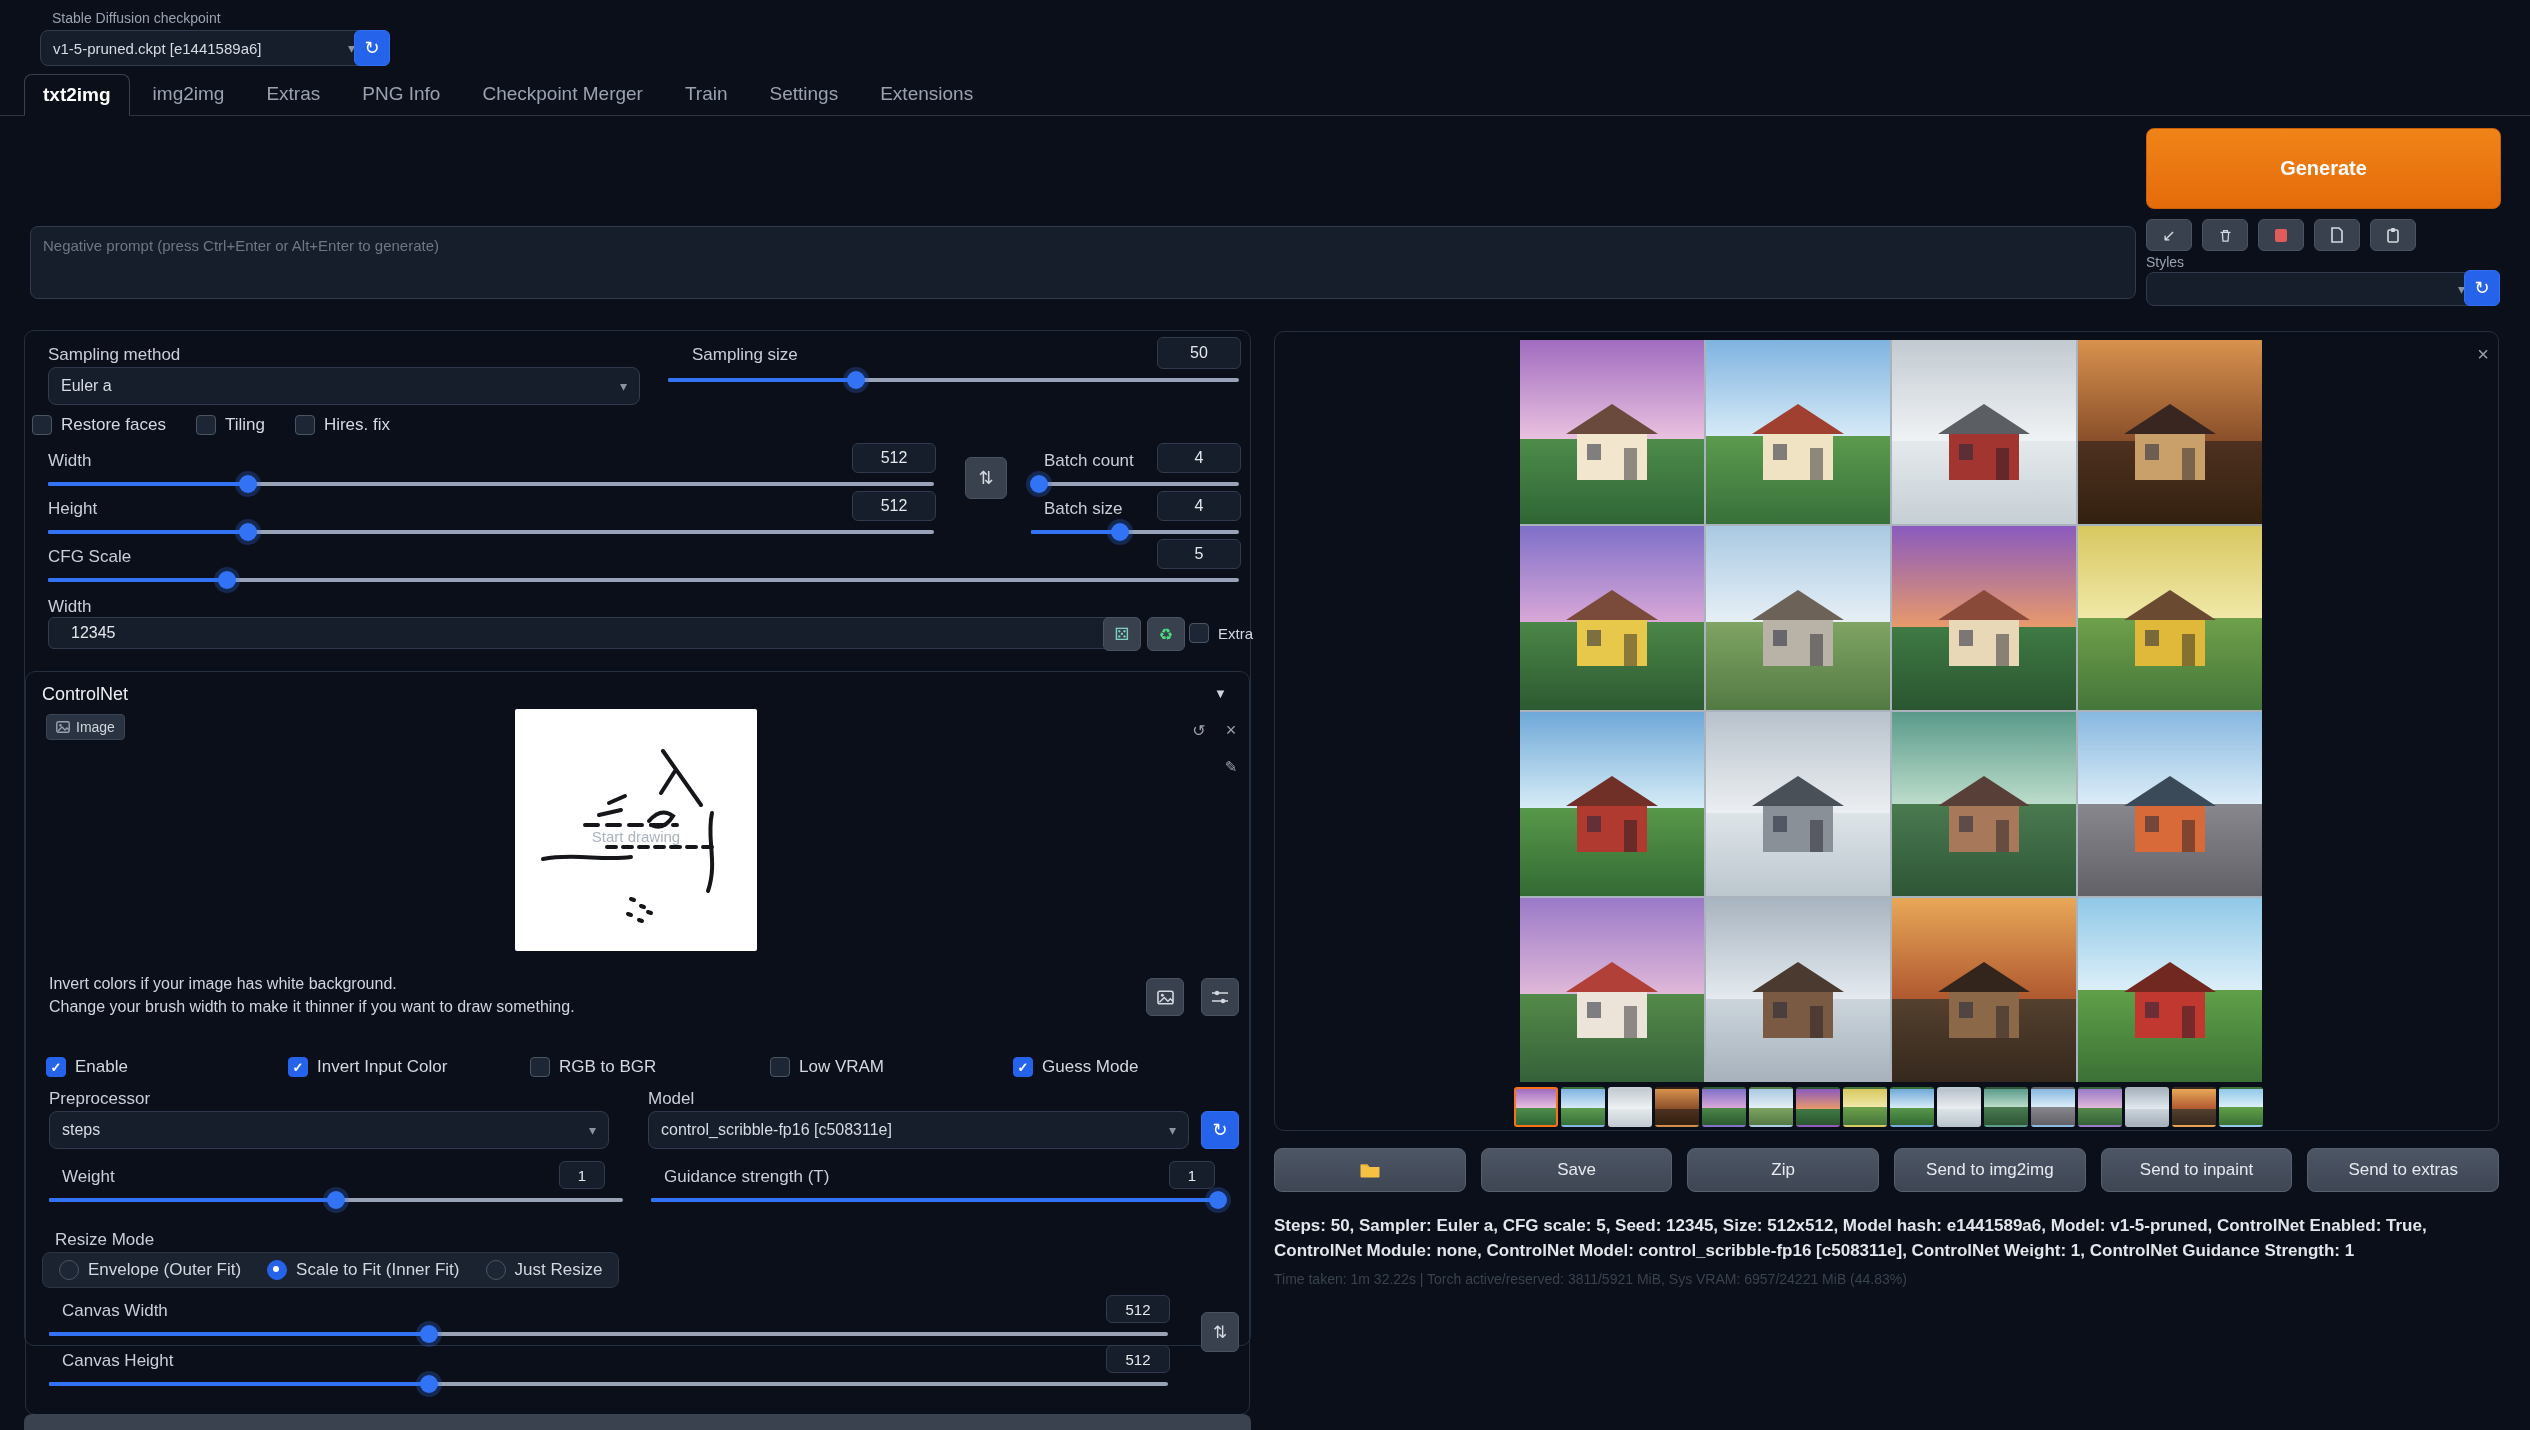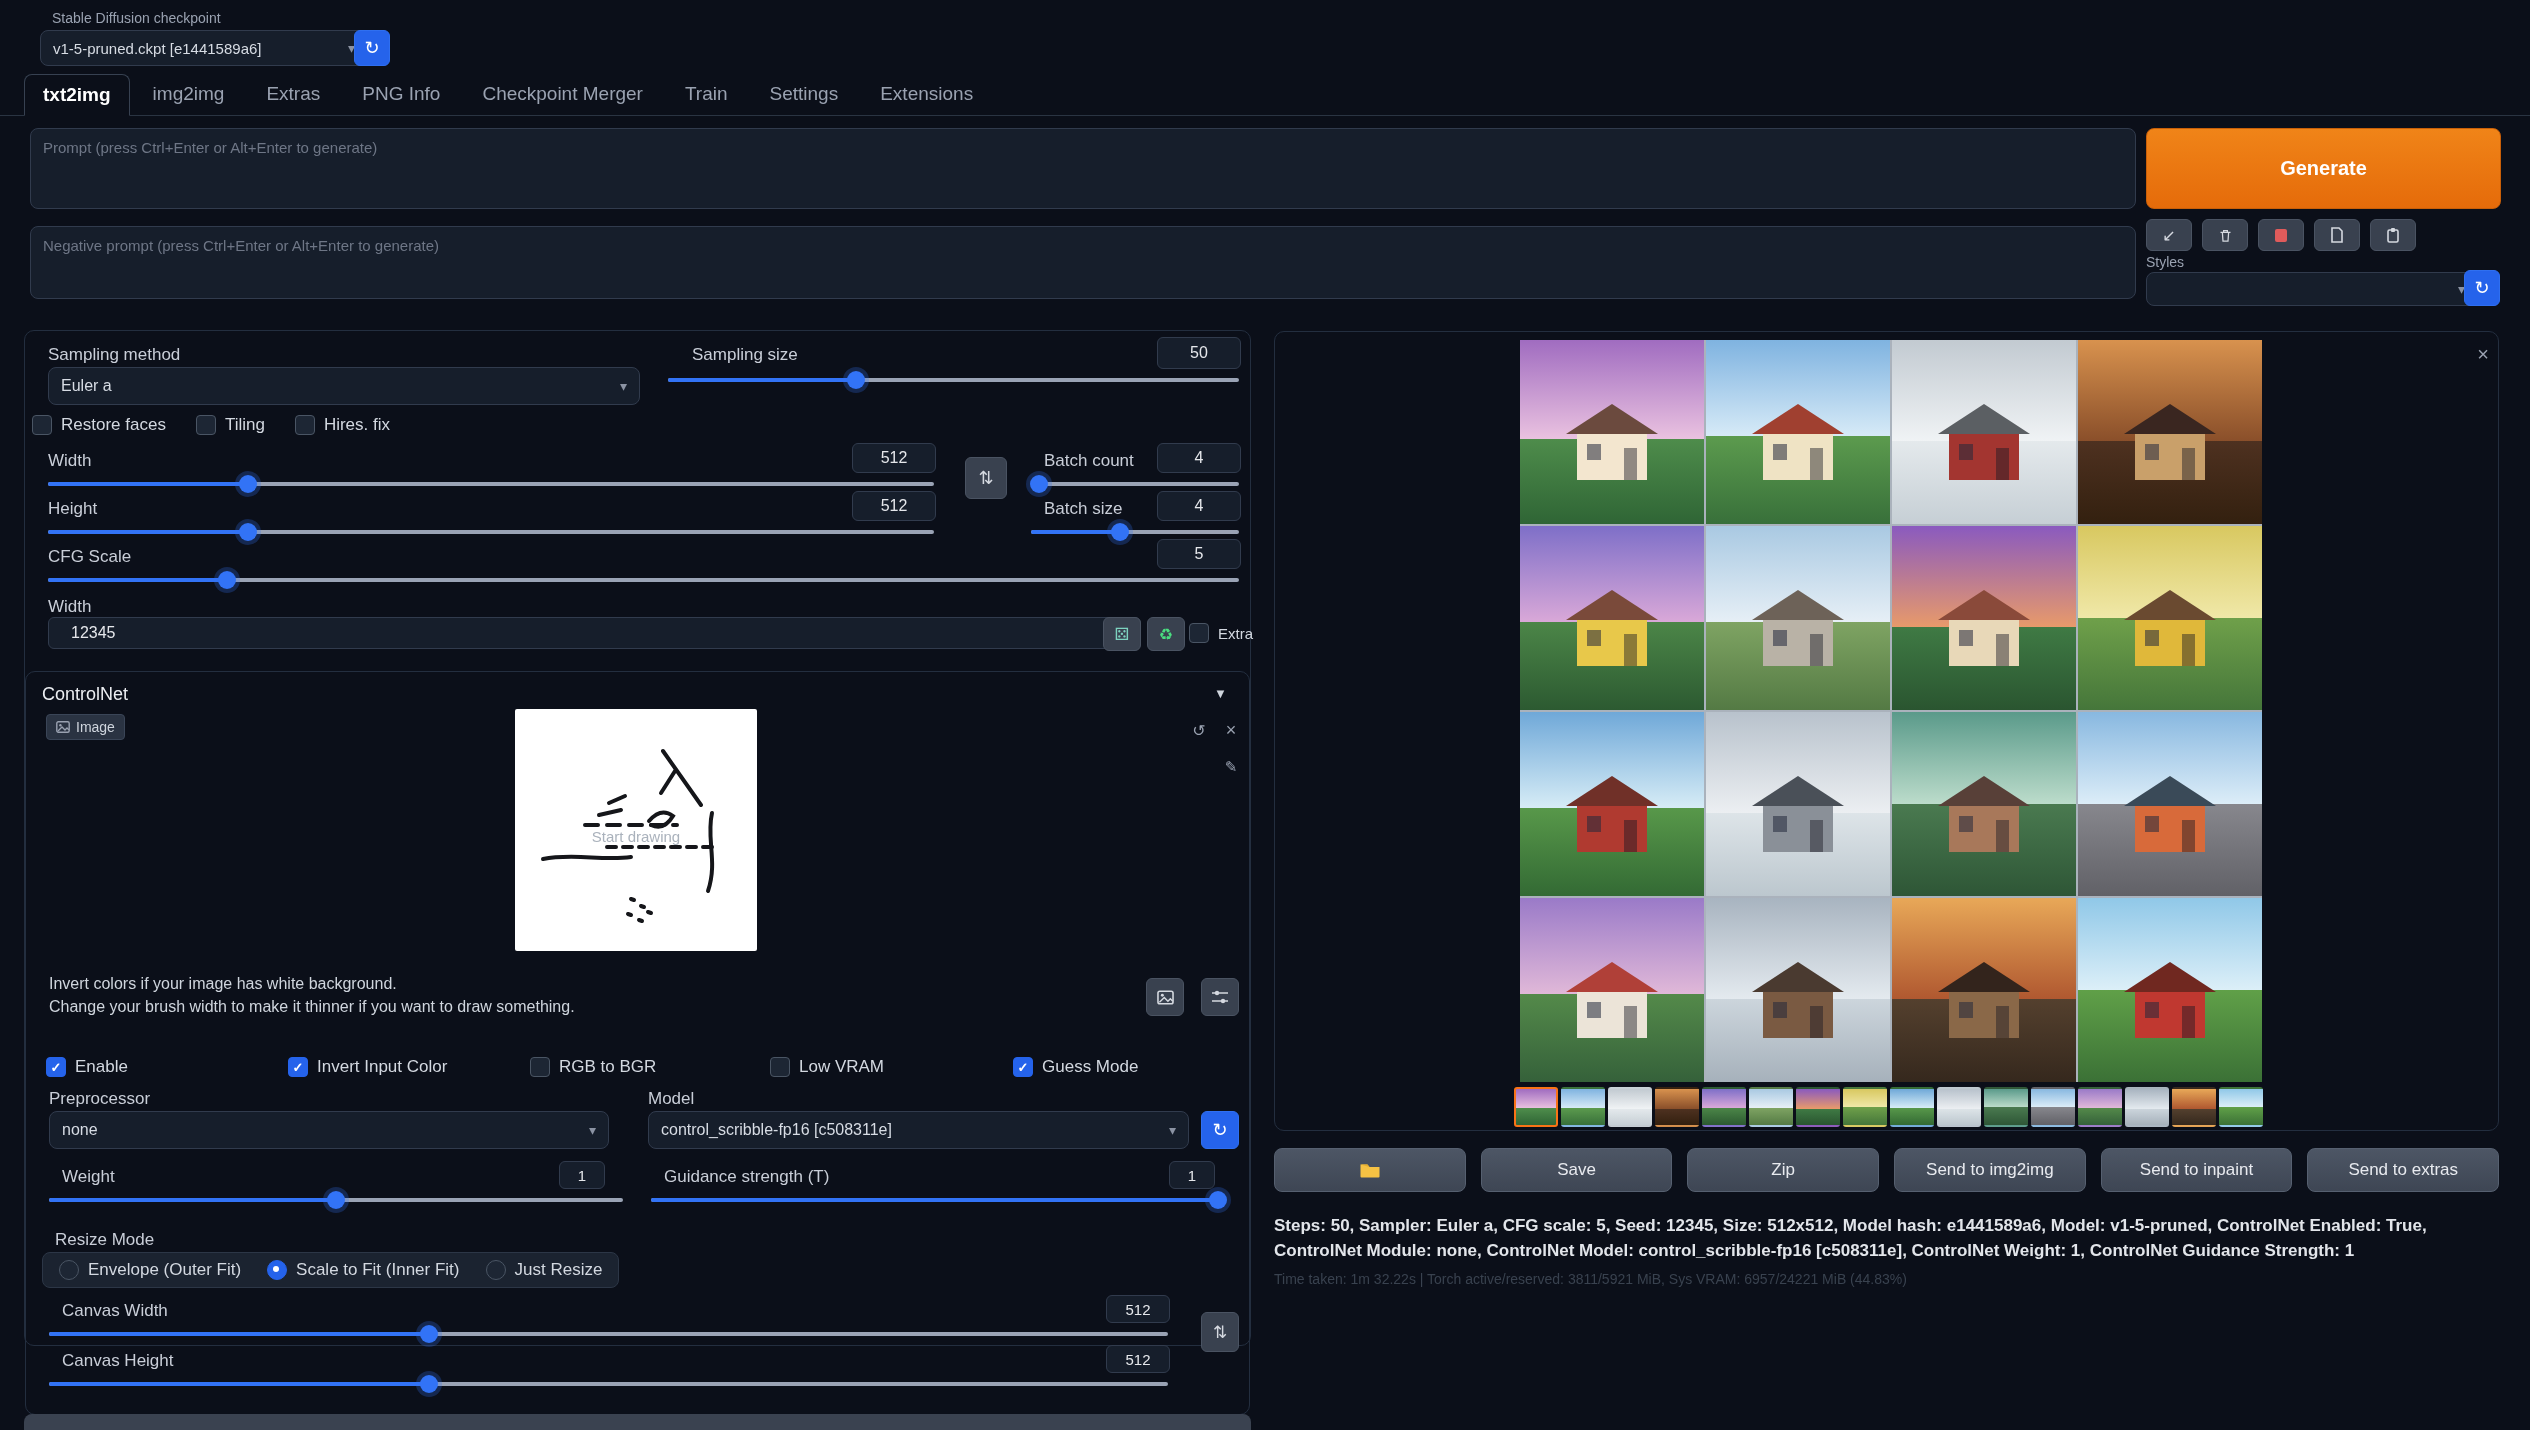--- a/index.html
+++ b/index.html
@@ -72,21 +72,20 @@
     <div class="tab on">txt2img</div>
     <div class="tab">img2img</div>
     <div class="tab">Extras</div>
     <div class="tab">PNG Info</div>
     <div class="tab">Checkpoint Merger</div>
     <div class="tab">Train</div>
     <div class="tab">Settings</div>
     <div class="tab">Extensions</div>
   </div>
 
-  <textarea class="A" style="left: 30px; top: 128px; width: 2106px; height: 81px;" placeholder="Prompt (press Ctrl+Enter or Alt+Enter to generate)"></textarea>
   <textarea class="A" style="left: 30px; top: 226px; width: 2106px; height: 73px;" placeholder="Negative prompt (press Ctrl+Enter or Alt+Enter to generate)"></textarea>
 
   <div class="A gen-btn" style="left:2146px;top:128px;width:353px;height:79px">Generate</div>
   <div class="A" style="left:2146px;top:219px;display:flex;gap:10px">
     <div class="tool-btn" style="width:44px;height:30px">
       <span>↙</span>
     </div>
     <div class="tool-btn" style="width:44px;height:30px">
       <svg width="15" height="15" viewBox="0 0 24 24">
           <path d="M4 7h16M9 7V4h6v3M7 7l1 14h8l1-14" stroke="#d5d9e0" stroke-width="2" fill="none"></path>
@@ -275,21 +274,21 @@
           <span class="cb"></span>
           <span>Low VRAM</span>
         </div>
       <div class="A cbi" style="left:987px;top:385px">
           <span class="cb on"></span>
           <span>Guess Mode</span>
         </div>
 
       <div class="A lbl" style="left:23px;top:417px">Preprocessor</div>
       <div class="A dd" style="left:23px;top:439px;width:534px;height:36px">
-        <span class="val">none</span>
+        <span class="val">steps</span>
         <span class="chev">▾</span>
       </div>
       <div class="A lbl" style="left:622px;top:417px">Model</div>
       <div class="A dd" style="left:622px;top:439px;width:515px;height:36px">
         <span class="val">control_scribble-fp16 [c508311e]</span>
         <span class="chev">▾</span>
       </div>
       <div class="A blue-btn" style="left:1175px;top:439px;width:36px;height:36px">
         <span>↻</span>
       </div>

